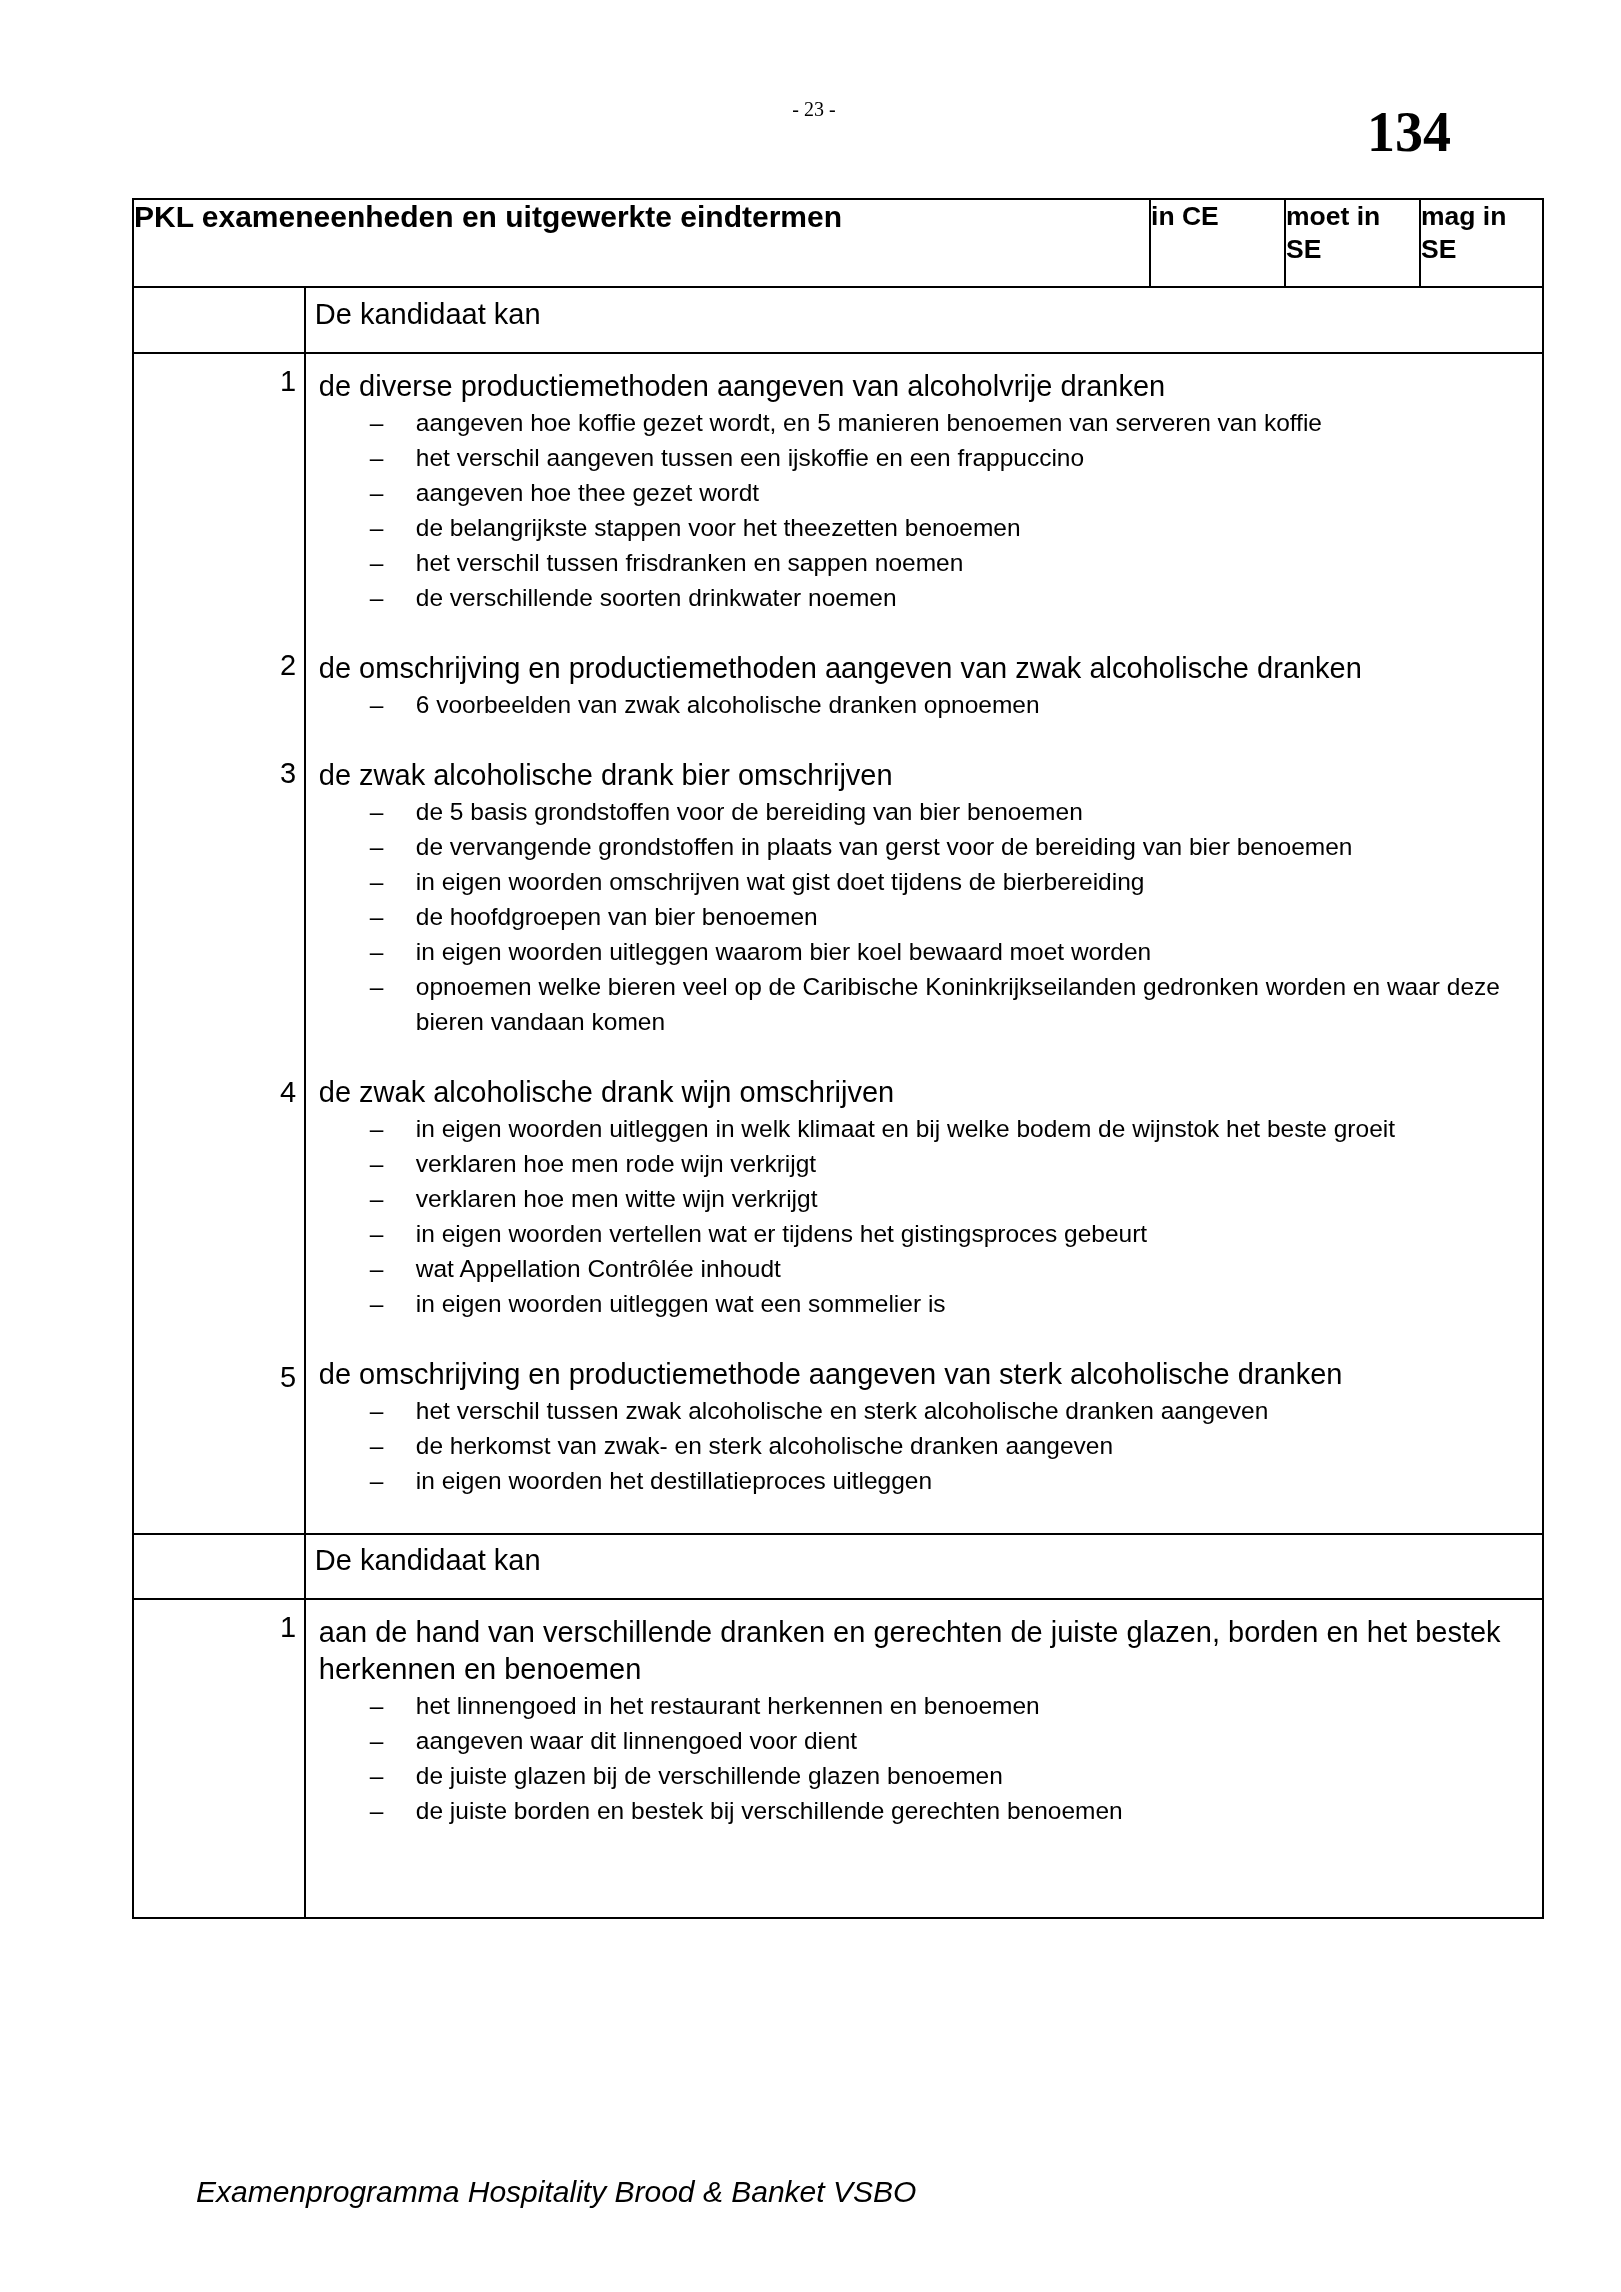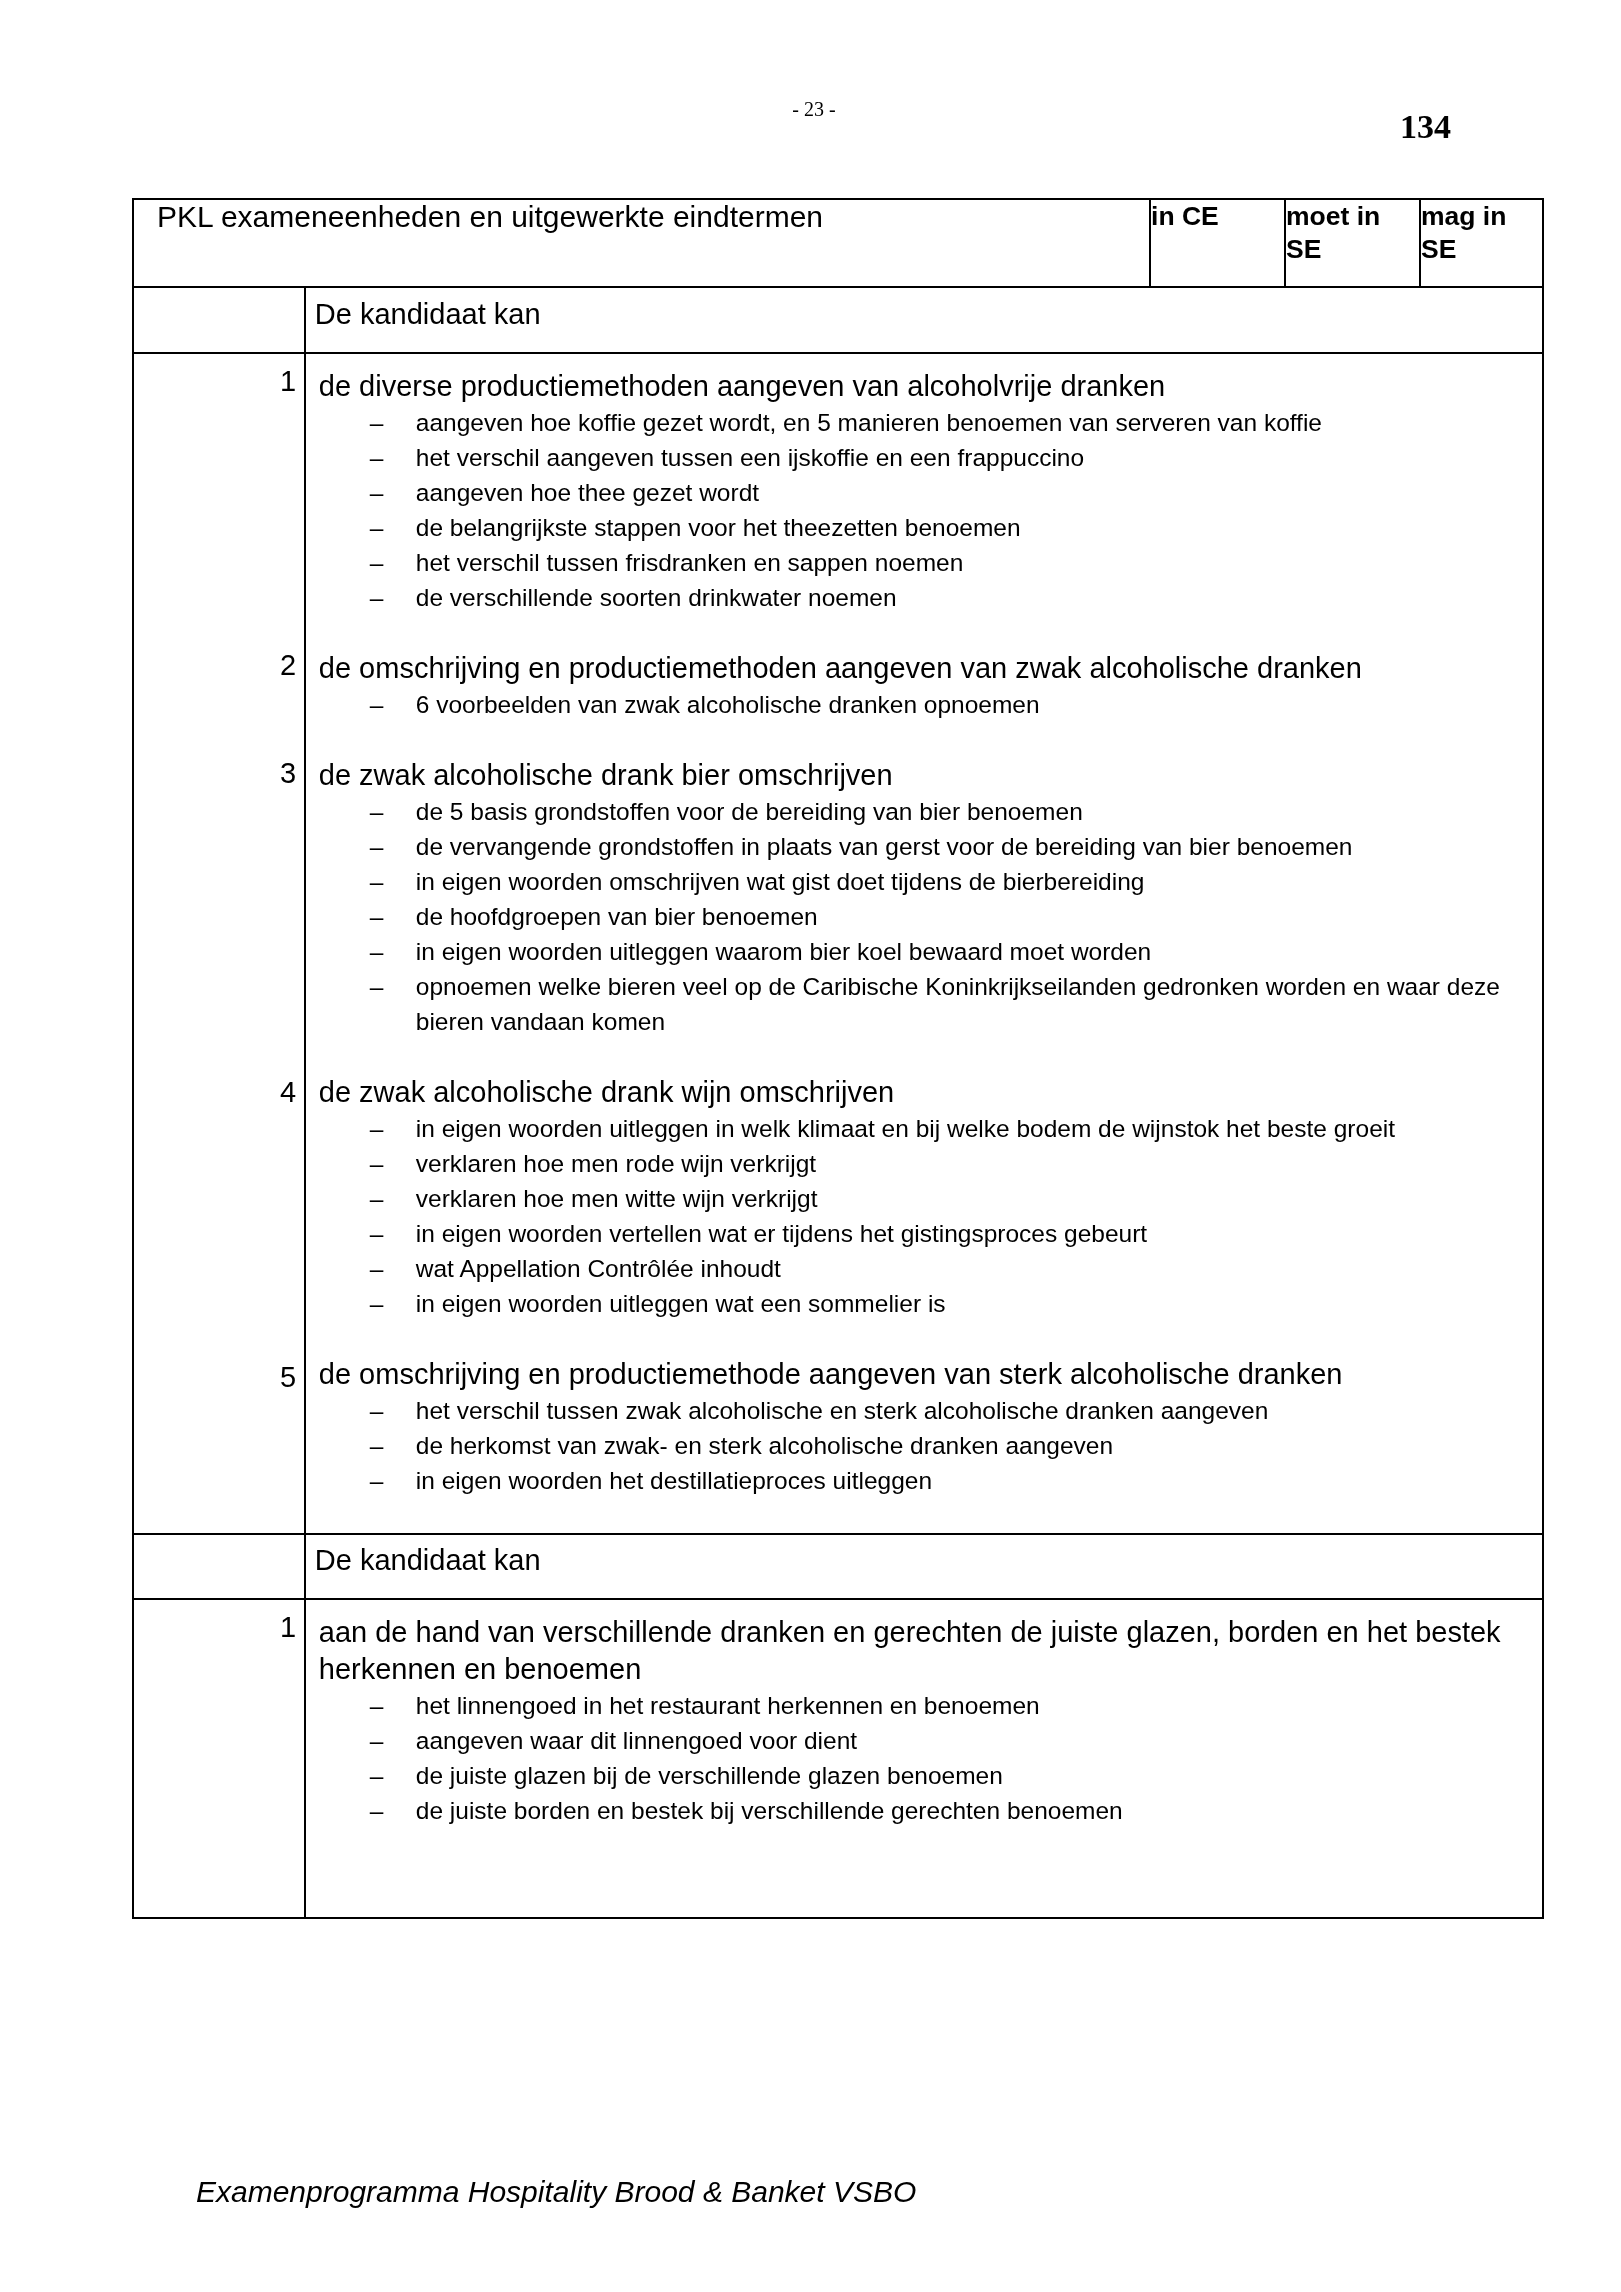--- a/index.html
+++ b/index.html
@@ -5,37 +5,37 @@
     html, body { margin: 0; padding: 0; background: #ffffff; }
     body {
       width: 1621px; height: 2293px; position: relative; overflow: hidden;
       font-family: "Liberation Sans", sans-serif; color: #000;
     }
     .page-number {
       position: absolute; top: 98px; left: 765px; width: 98px; text-align: center;
       font-family: "Liberation Serif", serif; font-size: 20px;
     }
     .doc-number {
-      position: absolute; top: 108px; left: 1343px; width: 108px; text-align: right;
-      font-family: "Liberation Serif", serif; font-size: 34px; font-weight: bold;
+      position: absolute; top: 100px; left: 1343px; width: 108px; text-align: right;
+      font-family: "Liberation Serif", serif; font-size: 56px; font-weight: bold;
     }
     table.exam {
       position: absolute; top: 198px; left: 132px; width: 1410px;
       border-collapse: collapse; table-layout: fixed;
     }
     table.exam td {
       border: 2.5px solid #000; vertical-align: top; padding: 0; font-size: 29px;
     }
     col.c-code { width: 172px; }
     col.c-desc { width: 845px; }
     col.c-ce { width: 135px; }
     col.c-moet { width: 135px; }
     col.c-mag { width: 123px; }
     .hdr td { height: 86px; vertical-align: middle; }
-    .hdr .title { font-weight: normal; font-size: 30px; padding-left: 23px; }
+    .hdr .title { font-weight: bold; font-size: 30px; padding-left: 0; }
     .hdr .colhead { font-weight: bold; font-size: 26.5px; text-align: left; line-height: 33px; }
     .section td { background: #d9d9d9; height: 54px; }
     .section .code { padding: 5.9px 0 0 7.8px; font-size: 29px; line-height: 37px; }
     .section .name { padding: 5.9px 0 0 8.8px; font-size: 29px; }
     .section .mark { text-align: center; vertical-align: middle; font-size: 27.4px; }
     .section.tall td { height: 93px; }
     .intro td { height: 54px; }
     .intro .text { padding: 9.8px 0 0 8.8px; font-size: 29px; }
     .content .nums { position: relative; }
     .content .body { padding: 9.8px 0 0 8.8px; }

